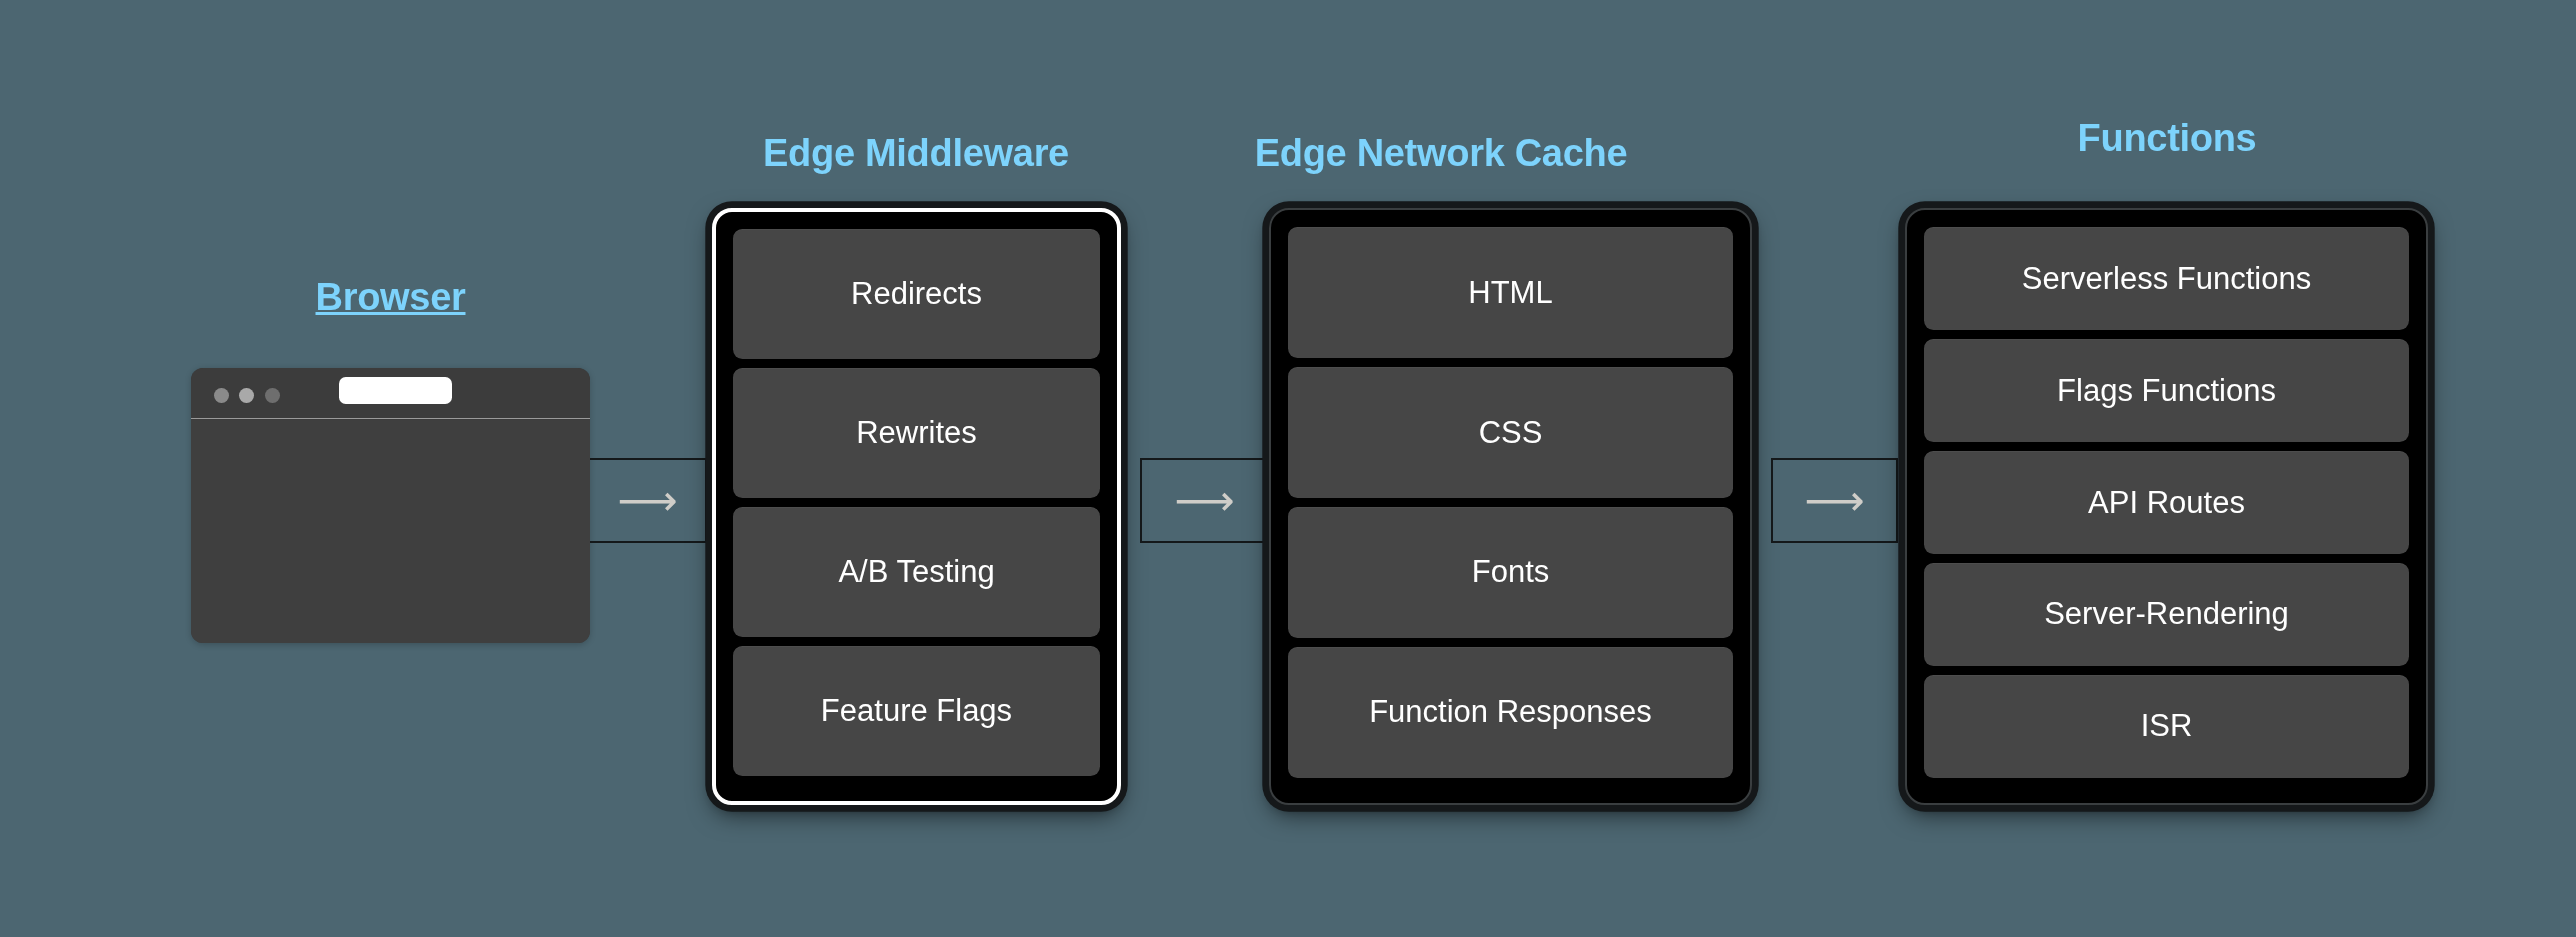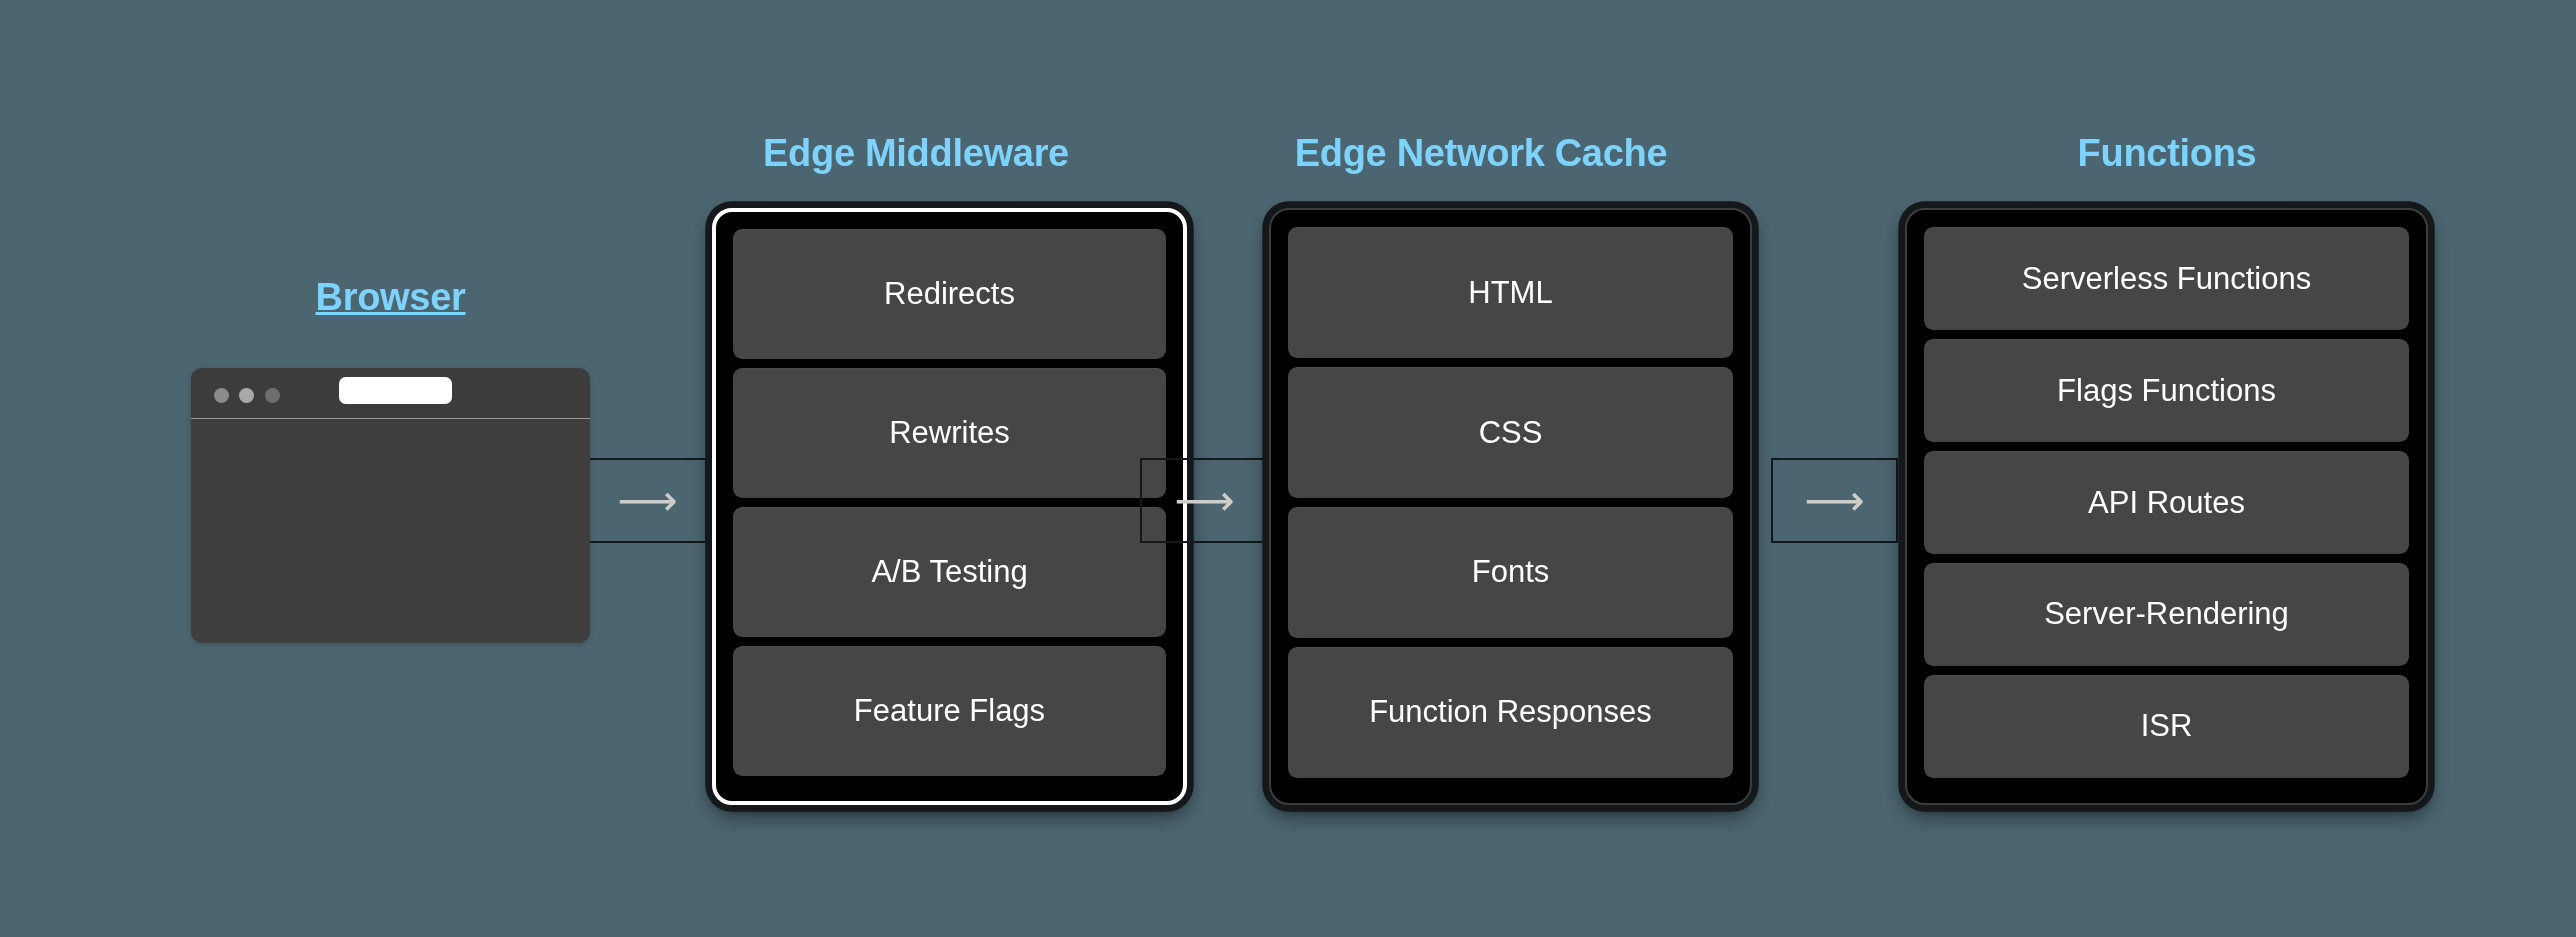--- a/index.html
+++ b/index.html
@@ -164,49 +164,49 @@
     </div>
     <div id="browser-viewport"></div>
   </div>
 
   <div class="connector no-left" id="connector-1" style="left:590px; top:458px; width:117px;">
     <span class="connector-arrow">⟶</span>
   </div>
 
   <div class="col-title" id="title-middleware" style="left:708px; top:134px; width:416px;">Edge Middleware</div>
 
-  <div class="stack-card highlighted" id="card-middleware" style="left:712px; top:208px; width:475px; height:597px;">
+  <div class="stack-card highlighted" id="card-middleware" style="left:712px; top:208px; width:409px; height:597px;">
     <div class="stack-items">
       <div class="stack-item">Redirects</div>
       <div class="stack-item">Rewrites</div>
       <div class="stack-item">A/B Testing</div>
       <div class="stack-item">Feature Flags</div>
     </div>
   </div>
 
   <div class="connector" id="connector-2" style="left:1140px; top:458px; width:129px;">
     <span class="connector-arrow">⟶</span>
   </div>
 
-  <div class="col-title" id="title-cache" style="left:1233px; top:134px; width:496px;">Edge Network Cache</div>
+  <div class="col-title" id="title-cache" style="left:1193px; top:134px; width:496px;">Edge Network Cache</div>
 
   <div class="stack-card plain" id="card-cache" style="left:1269px; top:208px; width:483px; height:597px;">
     <div class="stack-items">
       <div class="stack-item">HTML</div>
       <div class="stack-item">CSS</div>
       <div class="stack-item">Fonts</div>
       <div class="stack-item">Function Responses</div>
     </div>
   </div>
 
   <div class="connector" id="connector-3" style="left:1771px; top:458px; width:127px;">
     <span class="connector-arrow">⟶</span>
   </div>
 
-  <div class="col-title" id="title-functions" style="left:1902px; top:134px; width:530px;">Functions</div>
+  <div class="col-title" id="title-functions" style="left:1902px; top:119px; width:530px;">Functions</div>
 
   <div class="stack-card plain" id="card-functions" style="left:1905px; top:208px; width:523px; height:597px;">
     <div class="stack-items">
       <div class="stack-item">Serverless Functions</div>
       <div class="stack-item">Flags Functions</div>
       <div class="stack-item">API Routes</div>
       <div class="stack-item">Server-Rendering</div>
       <div class="stack-item">ISR</div>
     </div>
   </div>

